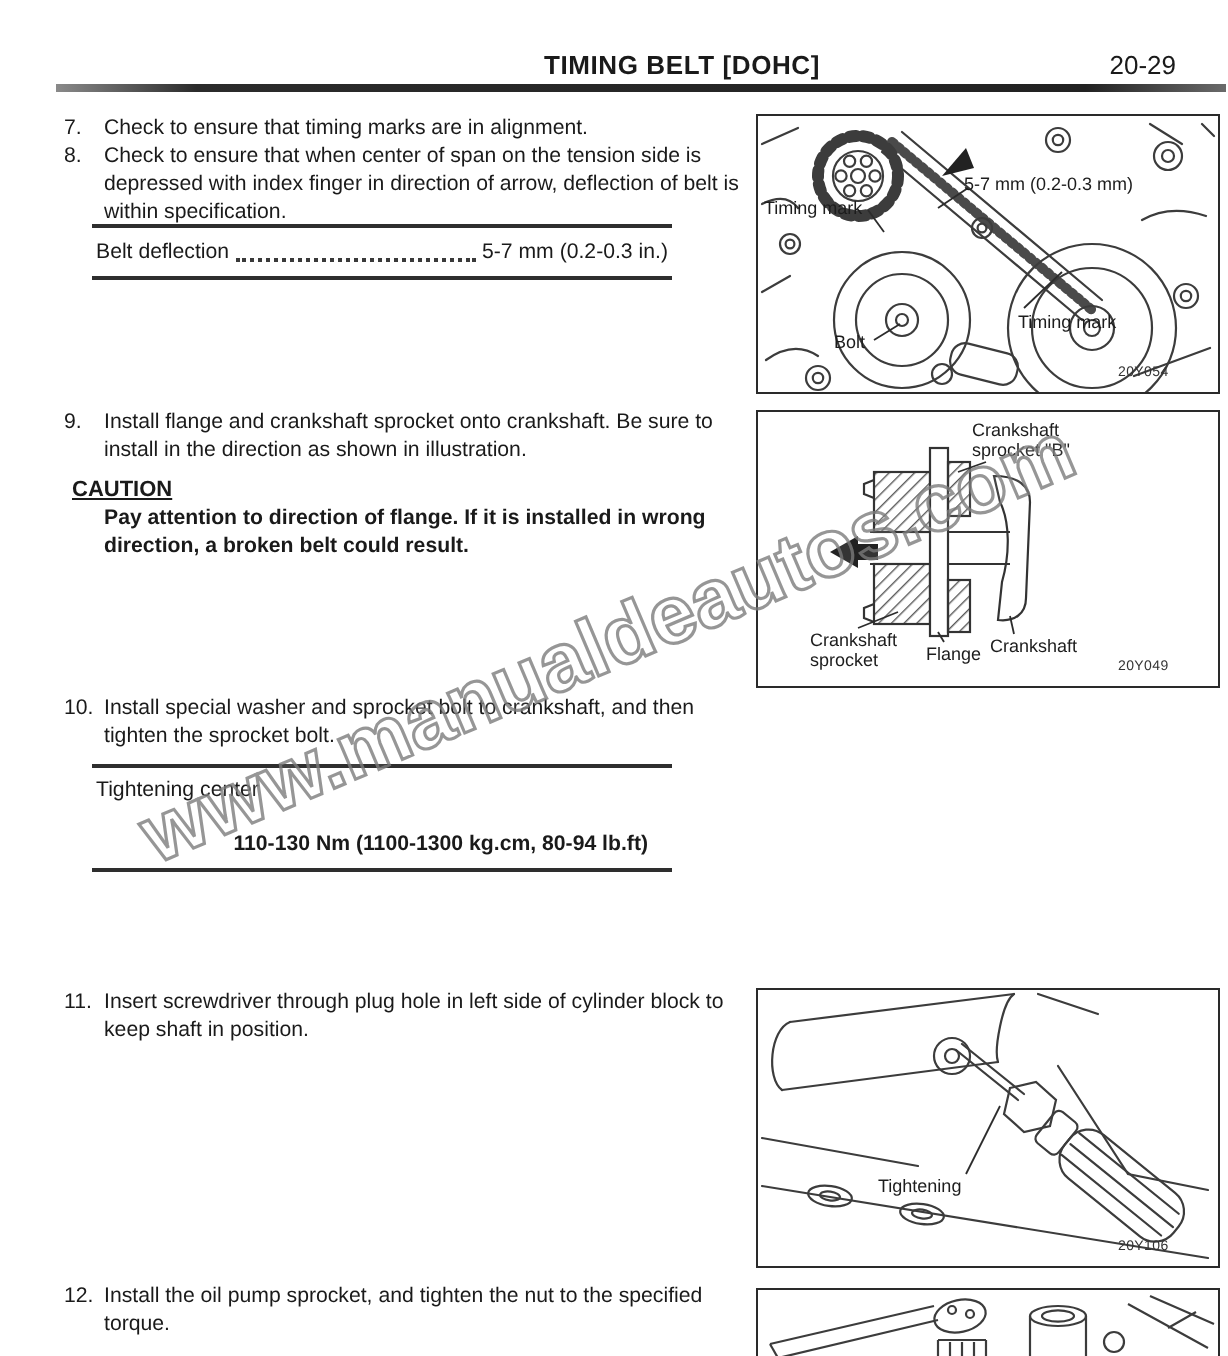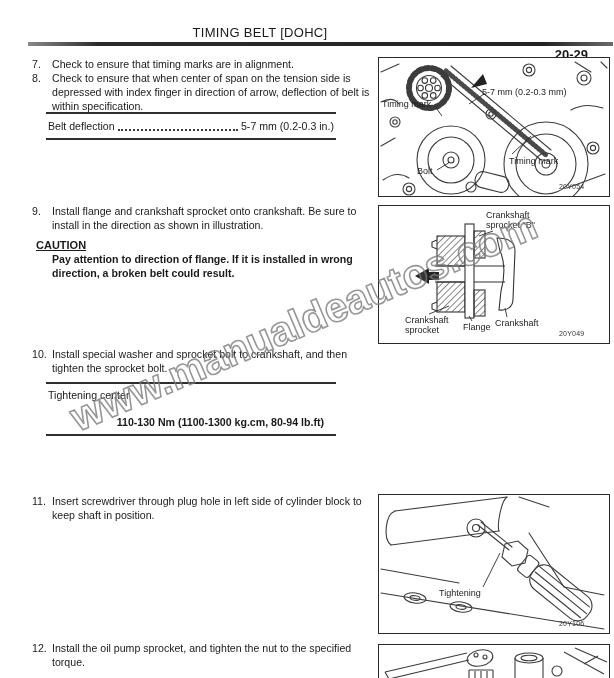--- a/index.html
+++ b/index.html
@@ -1,23 +1,23 @@
 <!DOCTYPE html>
 <html><head>
 <meta charset="utf-8">
 <style>
   html,body{margin:0;padding:0;background:#e8e8e8;}
   .page{
     position:relative;width:614px;height:678px;background:#ffffff;
     font-family:"Liberation Sans",sans-serif;color:#1a1a1a;overflow:hidden;
   }
   
-  .hdr-title{position:absolute;left:110px;top:25px;width:300px;text-align:center;
-    font-size:13px;font-weight:normal;letter-spacing:.3px;}
-  .hdr-page{position:absolute;right:26px;top:25px;font-size:13px;font-weight:bold;margin-top:22px;}
+  .hdr-title{position:absolute;left:110px;top:25px;width:300px;text-align:right;
+    font-size:13px;font-weight:bold;letter-spacing:.3px;}
+  .hdr-page{position:absolute;right:26px;top:25px;font-size:13px;font-weight:normal;}
   .hdr-rule{position:absolute;left:28px;top:42px;width:585px;height:4px;
     background:linear-gradient(90deg,#8a8a8a 0%,#2b2b2b 12%,#222 88%,#6a6a6a 100%);}
   
   .step{position:absolute;left:32px;width:340px;display:flex;font-size:10.6px;line-height:14px;}
   .step .num{flex:none;width:20px;}
   .step .txt{width:320px;}
   
   .rule{position:absolute;left:46px;width:290px;height:2px;background:#2e2e2e;}
   .specrow{position:absolute;left:48px;width:286px;display:flex;font-size:10.6px;line-height:13px;}
   .specrow .leader{flex:1;border-bottom:2px dotted #3a3a3a;margin:0 3px 2px 3px;}

